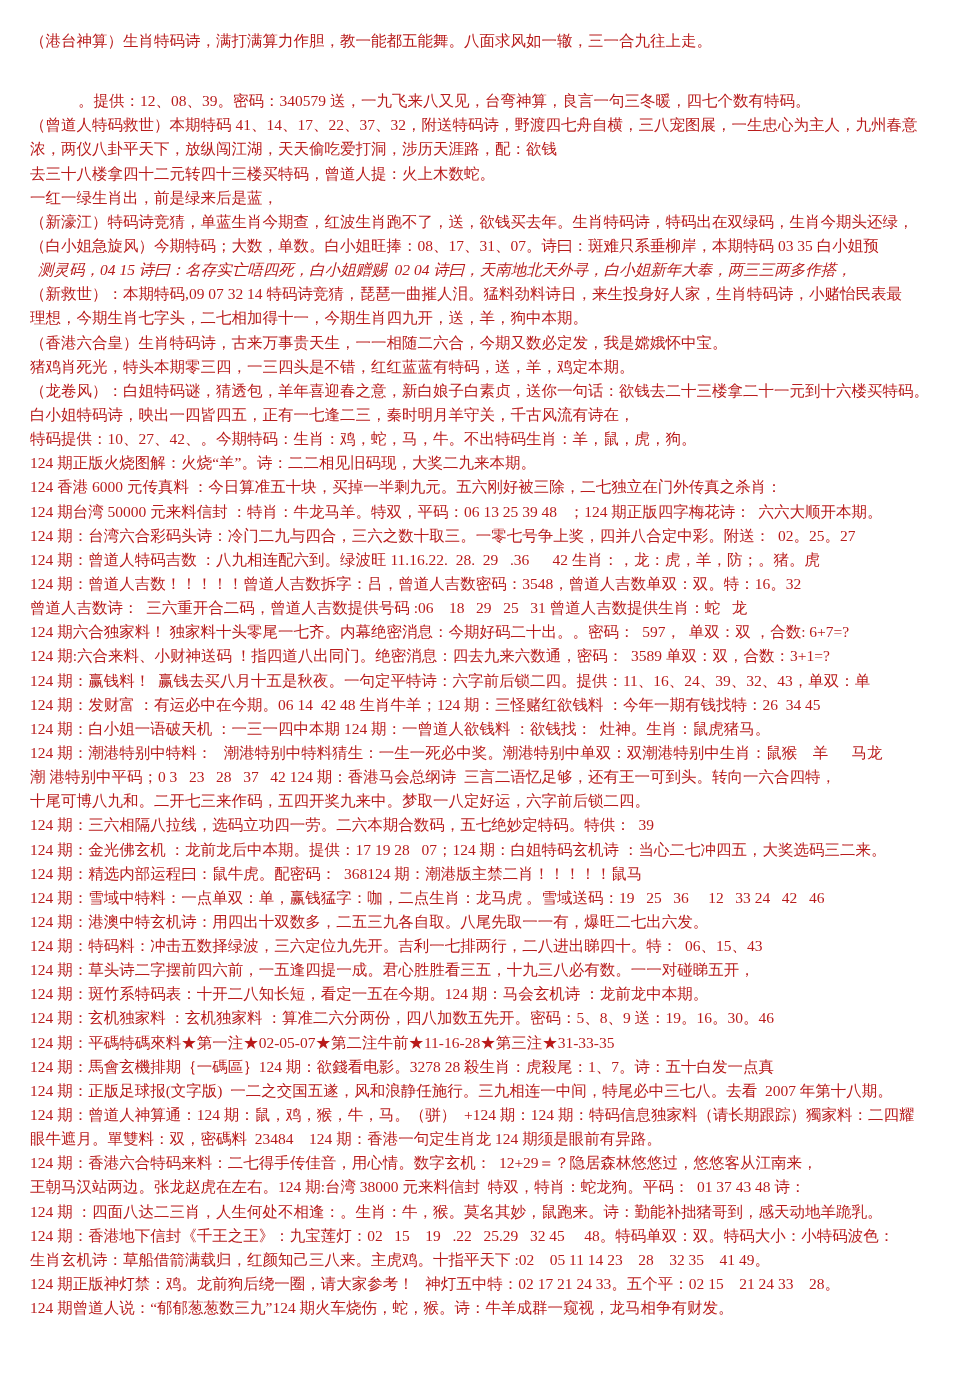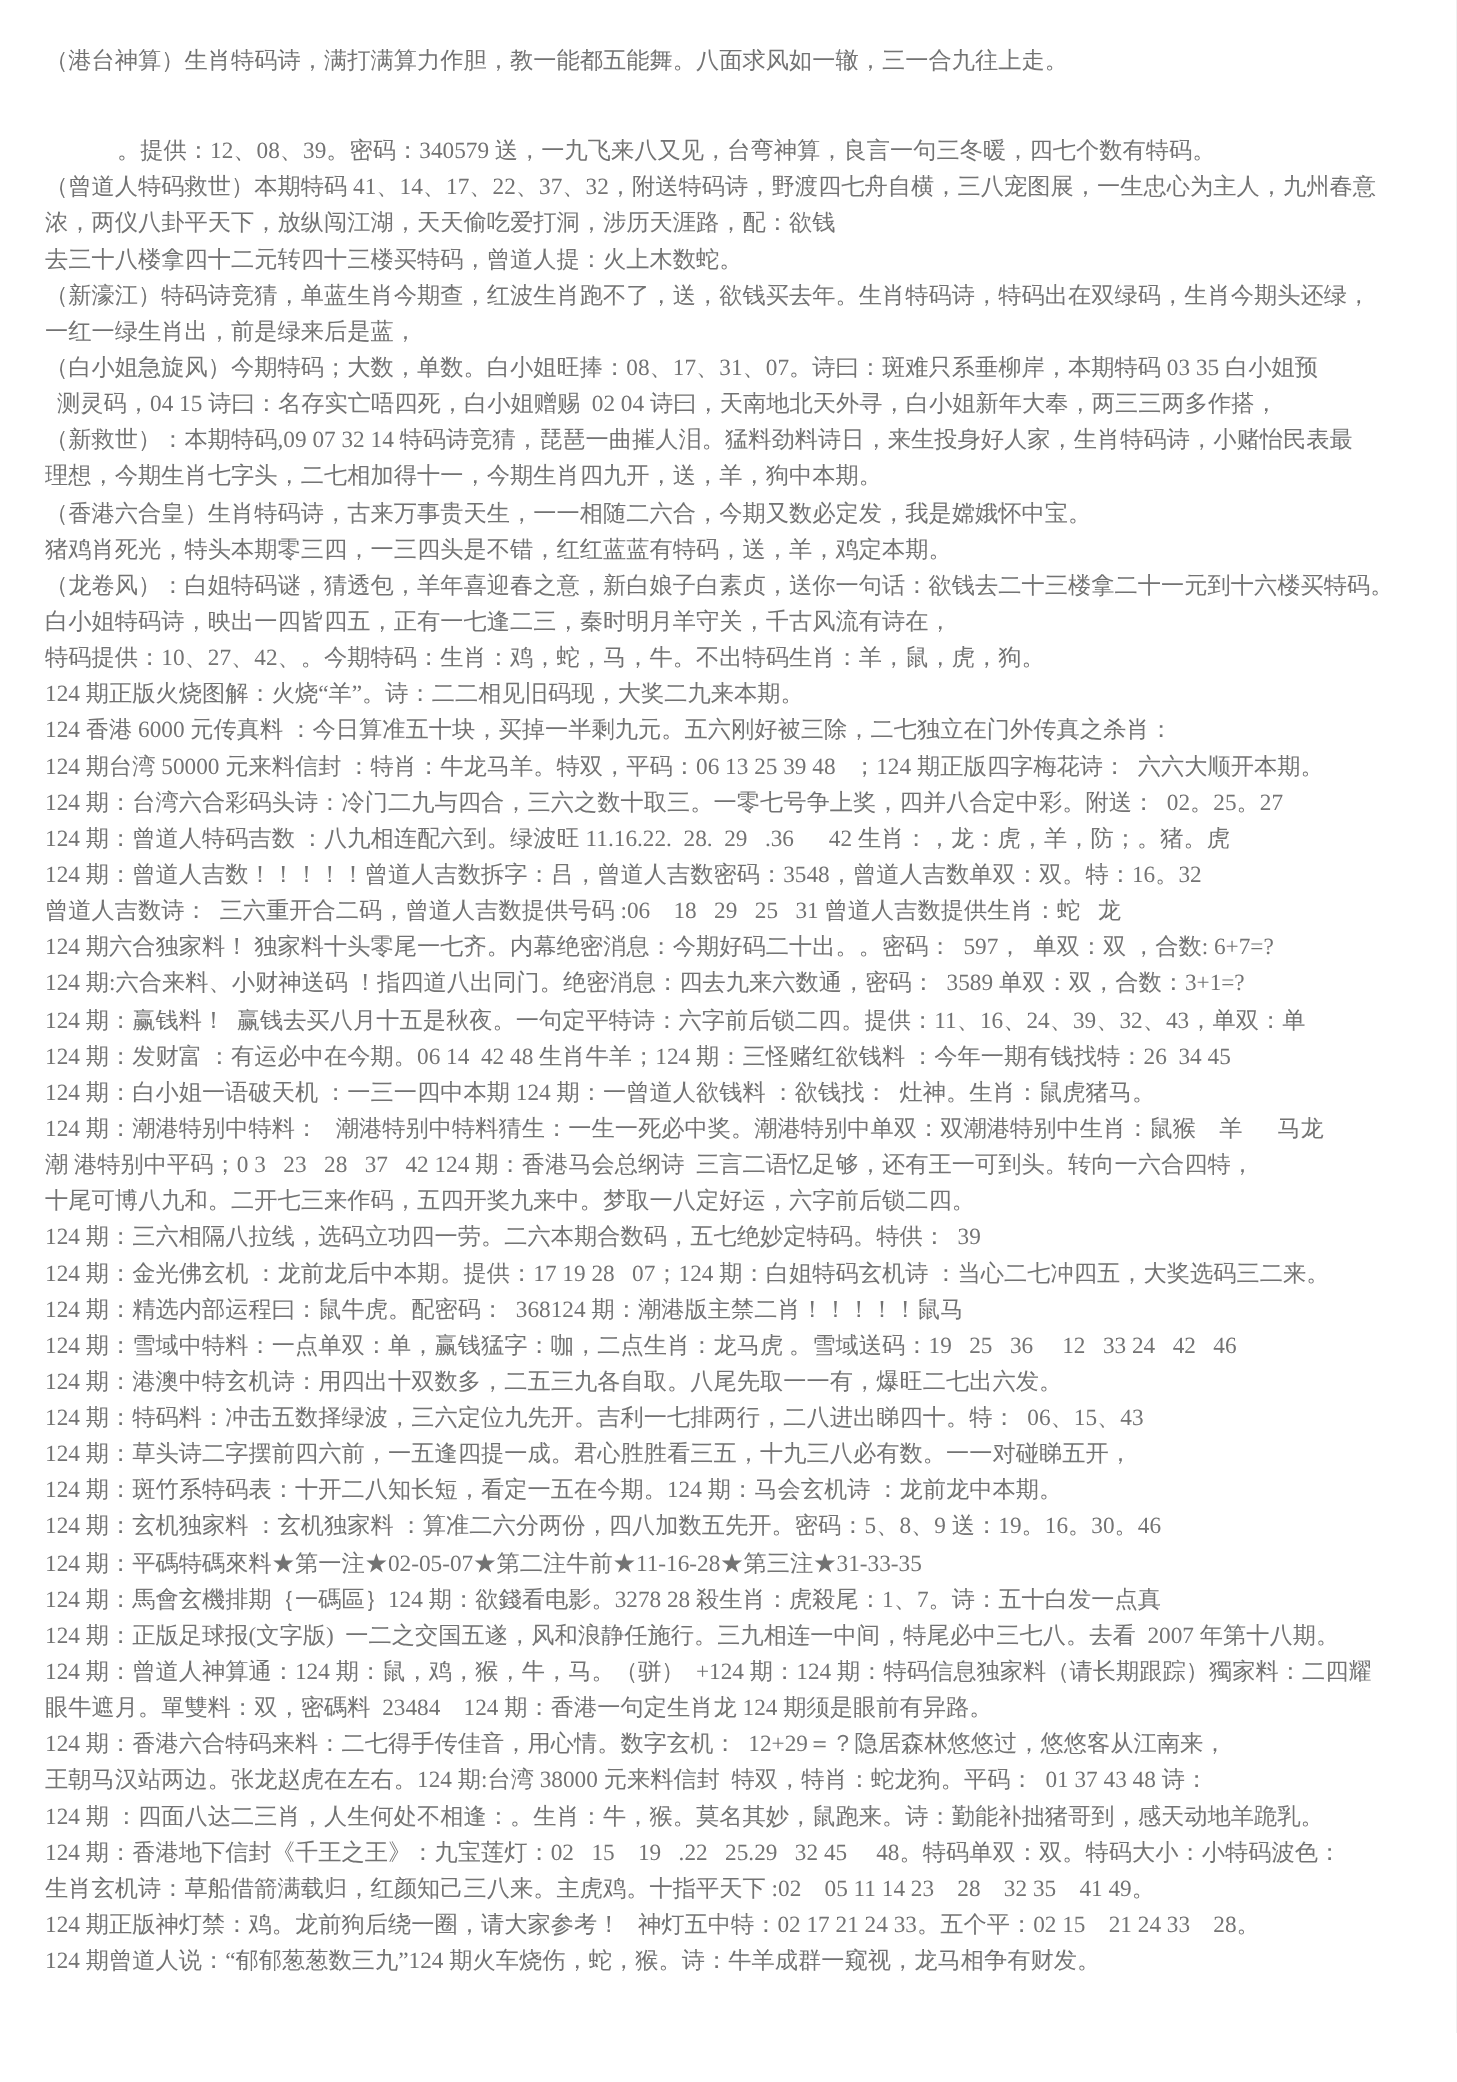--- a/index.html
+++ b/index.html
@@ -8,21 +8,21 @@
     background: #e8e8e8;
   }
   .page {
     position: relative;
     width: 971px;
     height: 1388px;
     margin: 0 auto;
     background: #ffffff;
     overflow: hidden;
     font-family: "Liberation Serif", "DejaVu Serif", serif;
-    color: #737373;
+    color: #b91c1c;
   }
   .doc {
     position: absolute;
     top: 29px;
     left: 30px;
     right: 2px;
   }
   .line {
     height: 24.15px;
     line-height: 24.15px;
@@ -35,24 +35,24 @@
 </head>
 <body>
 
 <div class="page">
   <div class="doc">
       <div class="line">（港台神算）生肖特码诗，满打满算力作胆，教一能都五能舞。八面求风如一辙，三一合九往上走。</div>
       <div class="line" style="padding-left: 48px; margin-top: 36px;">。提供：12、08、39。密码：340579 送，一九飞来八又见，台弯神算，良言一句三冬暖，四七个数有特码。</div>
       <div class="line">（曾道人特码救世）本期特码 41、14、17、22、37、32，附送特码诗，野渡四七舟自横，三八宠图展，一生忠心为主人，九州春意</div>
       <div class="line">浓，两仪八卦平天下，放纵闯江湖，天天偷吃爱打洞，涉历天涯路，配：欲钱</div>
       <div class="line">去三十八楼拿四十二元转四十三楼买特码，曾道人提：火上木数蛇。</div>
+      <div class="line">一红一绿生肖出，前是绿来后是蓝，</div>
       <div class="line">（新濠江）特码诗竞猜，单蓝生肖今期查，红波生肖跑不了，送，欲钱买去年。生肖特码诗，特码出在双绿码，生肖今期头还绿，</div>
-      <div class="line">一红一绿生肖出，前是绿来后是蓝，</div>
       <div class="line">（白小姐急旋风）今期特码；大数，单数。白小姐旺捧：08、17、31、07。诗曰：斑难只系垂柳岸，本期特码 03 35 白小姐预</div>
-      <div class="line" style="padding-left: 8px;">测灵码，04 15 诗曰：名存实亡唔四死，白小姐赠赐  02 04 诗曰，天南地北天外寻，白小姐新年大奉，两三三两多作搭，</div>
+      <div class="line" style="padding-left: 8px; font-style: italic;">测灵码，04 15 诗曰：名存实亡唔四死，白小姐赠赐  02 04 诗曰，天南地北天外寻，白小姐新年大奉，两三三两多作搭，</div>
       <div class="line">（新救世）：本期特码,09 07 32 14 特码诗竞猜，琵琶一曲摧人泪。猛料劲料诗日，来生投身好人家，生肖特码诗，小赌怡民表最</div>
       <div class="line">理想，今期生肖七字头，二七相加得十一，今期生肖四九开，送，羊，狗中本期。</div>
       <div class="line">（香港六合皇）生肖特码诗，古来万事贵天生，一一相随二六合，今期又数必定发，我是嫦娥怀中宝。</div>
       <div class="line">猪鸡肖死光，特头本期零三四，一三四头是不错，红红蓝蓝有特码，送，羊，鸡定本期。</div>
       <div class="line">（龙卷风）：白姐特码谜，猜透包，羊年喜迎春之意，新白娘子白素贞，送你一句话：欲钱去二十三楼拿二十一元到十六楼买特码。</div>
       <div class="line">白小姐特码诗，映出一四皆四五，正有一七逢二三，秦时明月羊守关，千古风流有诗在，</div>
       <div class="line">特码提供：10、27、42、。今期特码：生肖：鸡，蛇，马，牛。不出特码生肖：羊，鼠，虎，狗。</div>
       <div class="line">124 期正版火烧图解：火烧“羊”。诗：二二相见旧码现，大奖二九来本期。</div>
       <div class="line">124 香港 6000 元传真料 ：今日算准五十块，买掉一半剩九元。五六刚好被三除，二七独立在门外传真之杀肖：</div>
       <div class="line">124 期台湾 50000 元来料信封 ：特肖：牛龙马羊。特双，平码：06 13 25 39 48   ；124 期正版四字梅花诗：  六六大顺开本期。</div>

